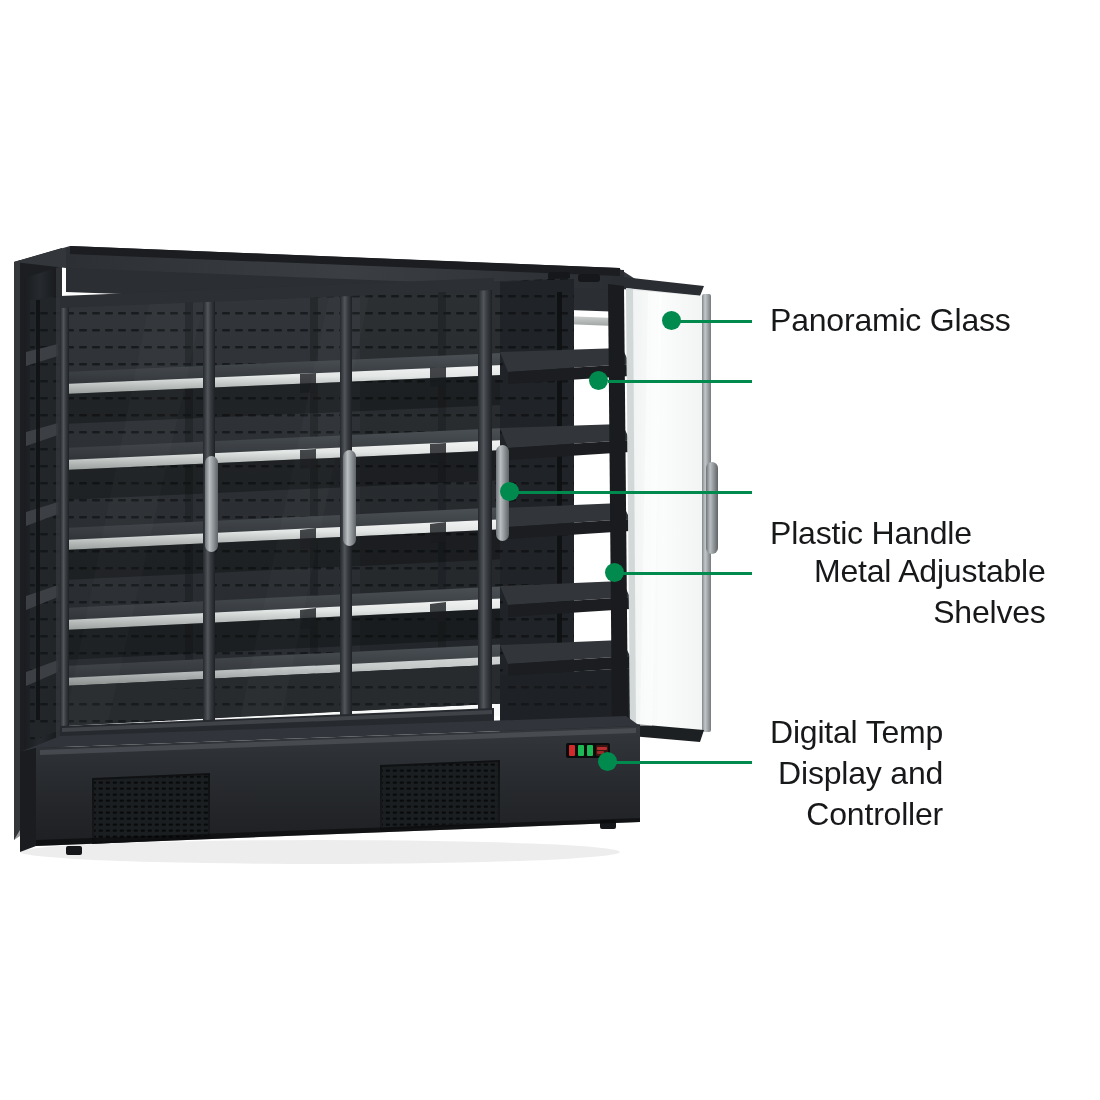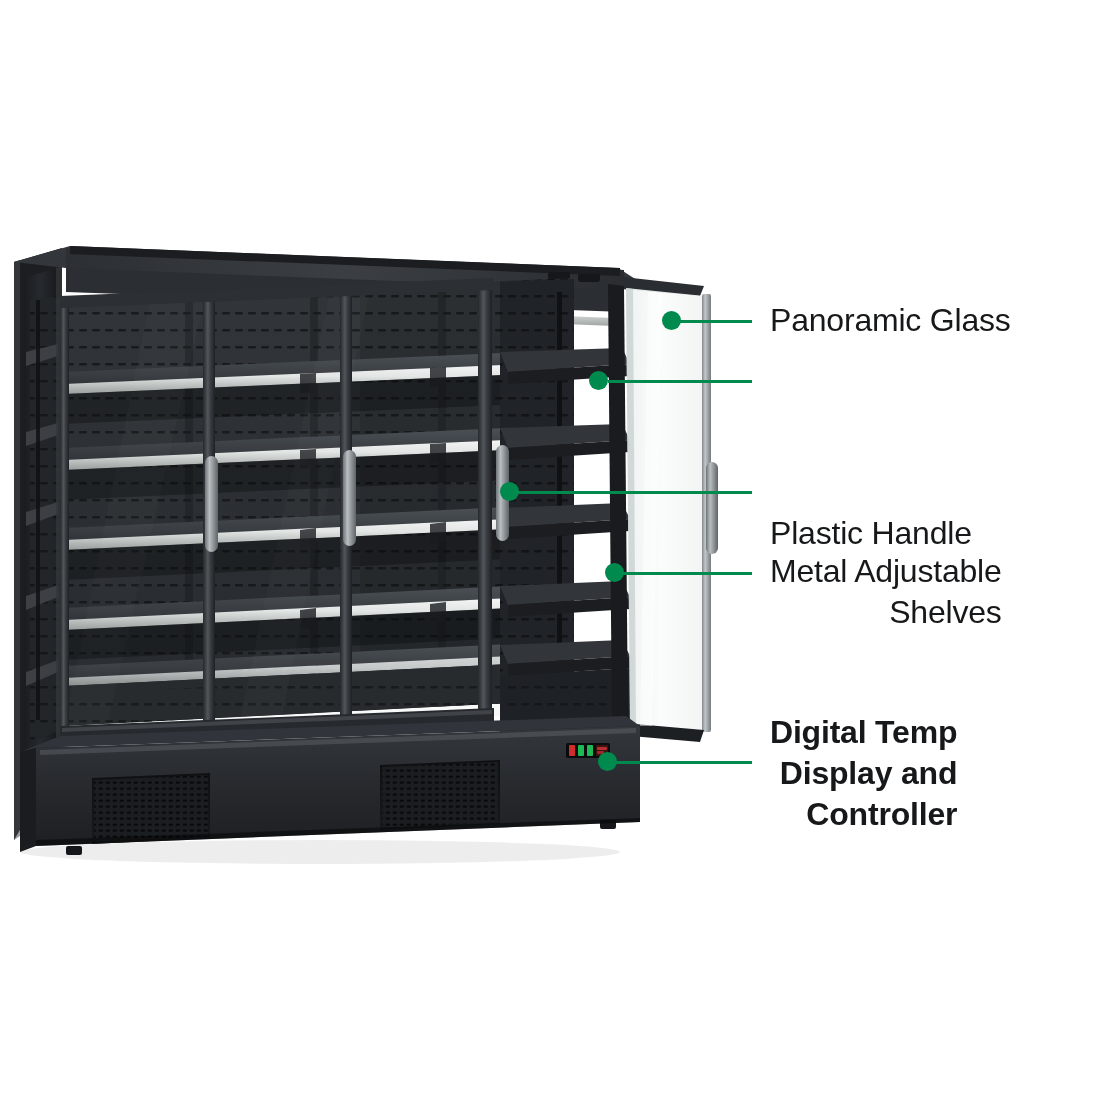--- a/index.html
+++ b/index.html
@@ -360,23 +360,23 @@
 
     <div class="leader-line" style="left:608px; top:380px; width:144px;"></div>
     <div class="leader-dot" style="left:589px; top:371px;"></div>
 
     <div class="leader-dot" style="left:500px; top:482px;"></div>
     <div class="leader-line" style="left:512px; top:491px; width:240px;"></div>
     <div class="callout-label" style="left:770px; top:470px;margin-top:43px;">Plastic Handle</div>
 
     <div class="leader-dot" style="left:605px; top:563px;"></div>
     <div class="leader-line" style="left:622px; top:572px; width:130px;"></div>
-    <div class="callout-label" style="left:770px; top:551px;">Metal Adjustable
+    <div class="callout-label" style="left:814px; top:551px;">Metal Adjustable
 Shelves</div>
 
     <div class="leader-dot" style="left:598px; top:752px;"></div>
     <div class="leader-line" style="left:610px; top:761px; width:142px;"></div>
-    <div class="callout-label" style="left:770px; top:712px;font-weight:bold;">Digital Temp
+    <div class="callout-label" style="left:770px; top:712px;">Digital Temp
 Display and
 Controller</div>
 
   </div>
 </div>
 
 </body></html>

